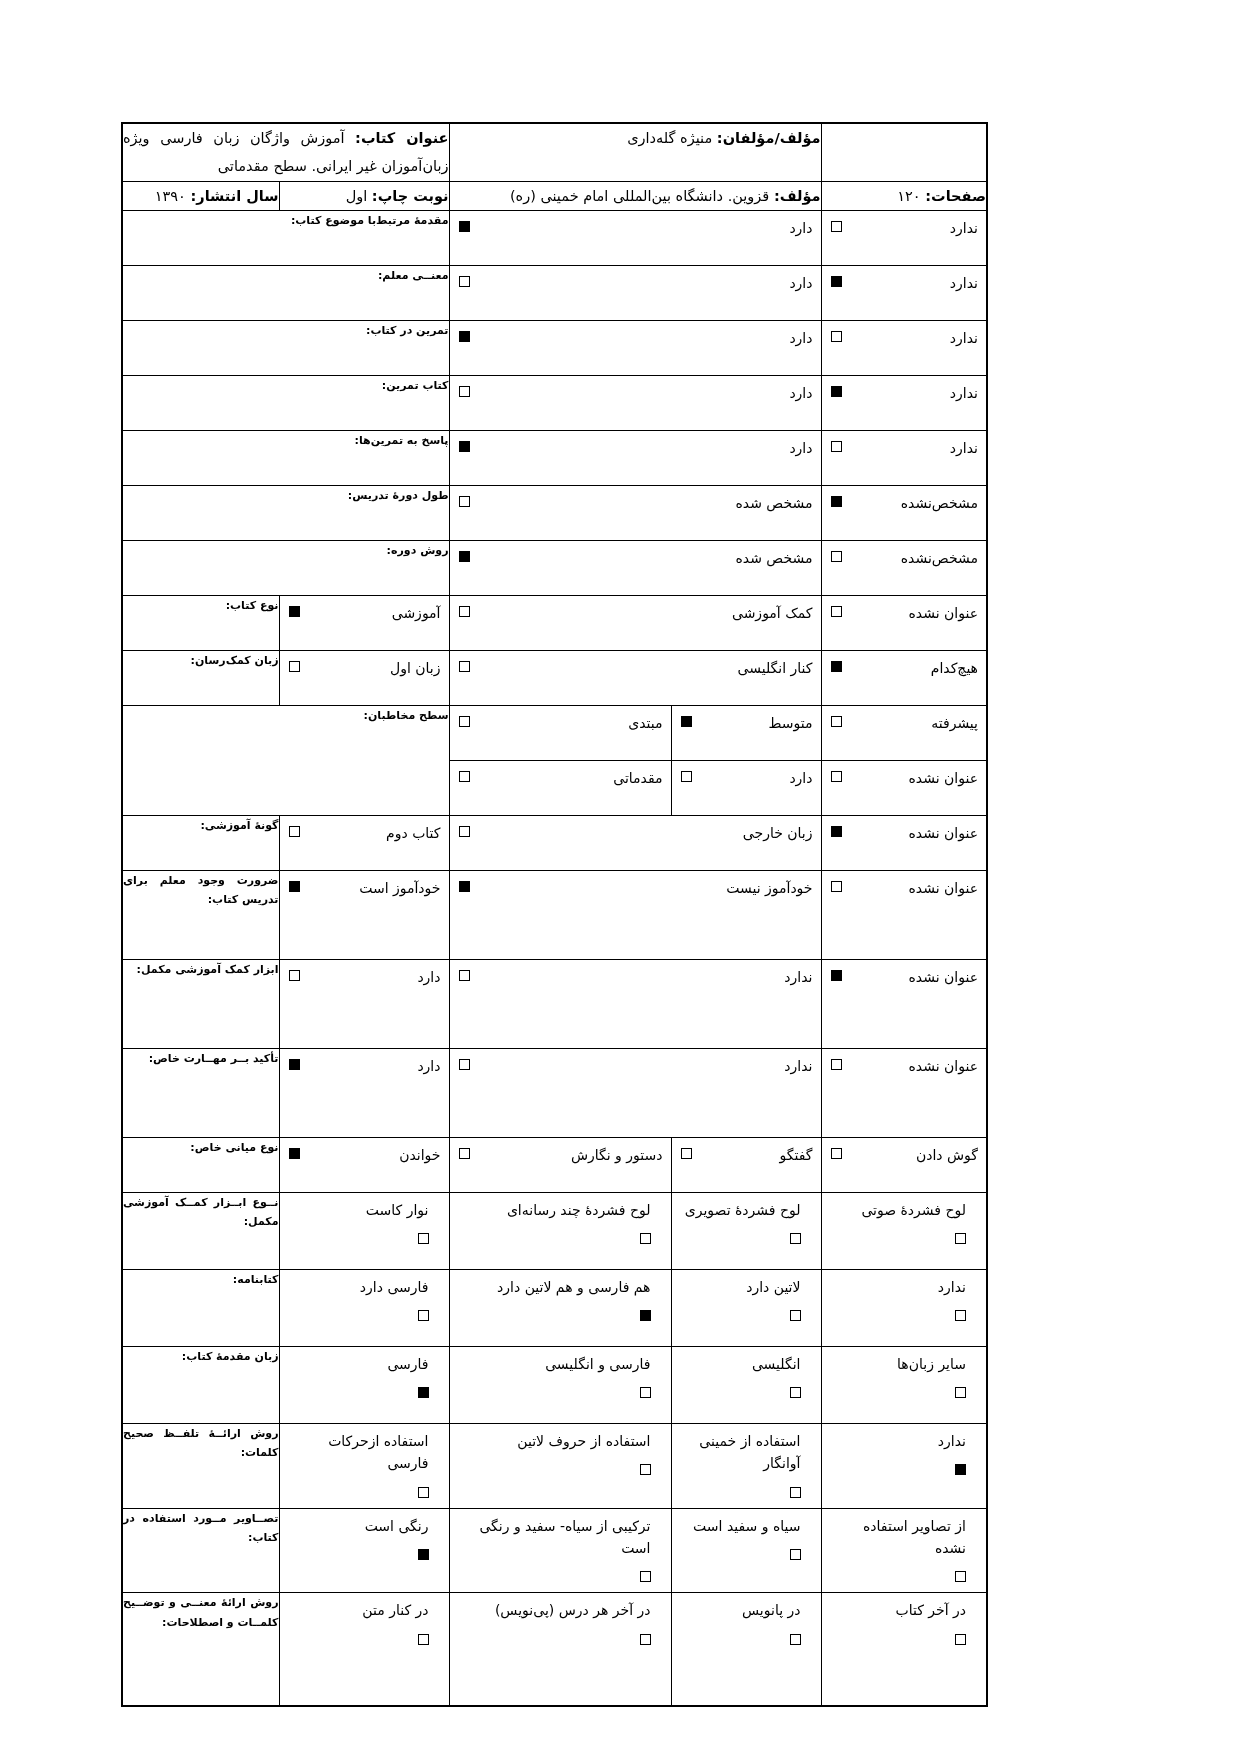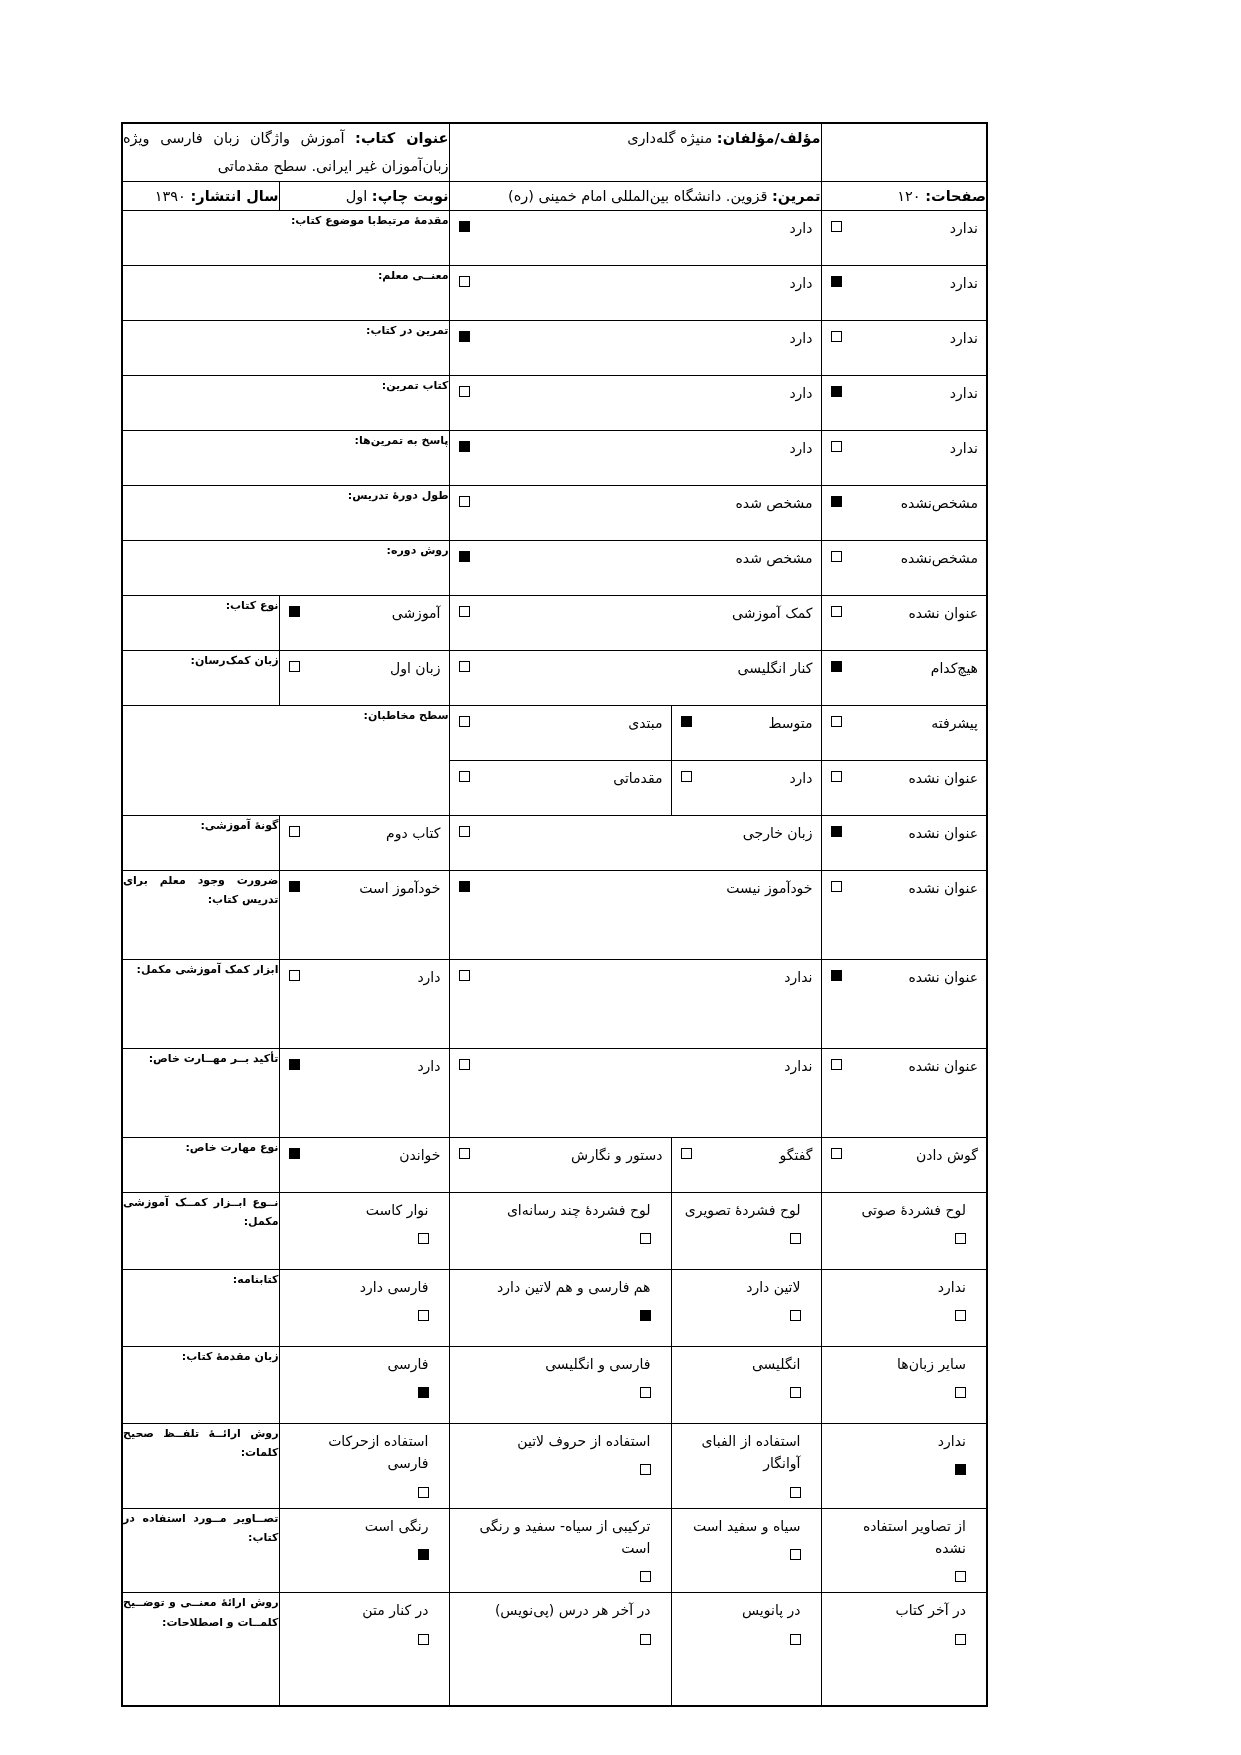--- a/index.html
+++ b/index.html
@@ -136,21 +136,21 @@
             <span class="val">آموزش واژگان زبان فارسی ویژه زبان‌آموزان غیر ایرانی. سطح مقدماتی</span>
           </td>
         </tr>
 
         <tr>
           <td class="cell-head">
             <b>صفحات:</b>
             <span class="val">۱۲۰</span>
           </td>
           <td class="cell-head" colspan="2">
-            <b>تمرین:</b>
+            <b>مؤلف:</b>
             <span class="val">قزوین. دانشگاه بین‌المللی امام خمینی (ره)</span>
           </td>
           <td class="cell-head">
             <b>نوبت چاپ:</b>
             <span class="val">اول</span>
           </td>
           <td class="cell-head">
             <b>سال انتشار:</b>
             <span class="val">۱۳۹۰</span>
           </td>
@@ -446,21 +446,21 @@
                 <span class="box"></span>
                 <span class="txt">دستور و نگارش</span>
               </div>
             </td>
             <td>
               <div class="opt">
                 <span class="box checked"></span>
                 <span class="txt">خواندن</span>
               </div>
             </td>
-            <td class="cell-label">نوع مهارت خاص:</td>
+            <td class="cell-label">نوع میانی خاص:</td>
           </tr>
           <tr>
             <td>
               <div class="opt stacked">
                 <span class="txt">لوح فشردهٔ صوتی</span>
                 <span class="box"></span>
               </div>
             </td>
             <td>
               <div class="opt stacked">
@@ -538,21 +538,21 @@
           </tr>
           <tr>
             <td>
               <div class="opt stacked">
                 <span class="txt">ندارد</span>
                 <span class="box checked"></span>
               </div>
             </td>
             <td>
               <div class="opt stacked">
-                <span class="txt">استفاده از الفبای آوانگار</span>
+                <span class="txt">استفاده از خمینی آوانگار</span>
                 <span class="box"></span>
               </div>
             </td>
             <td>
               <div class="opt stacked">
                 <span class="txt">استفاده از حروف لاتین</span>
                 <span class="box"></span>
               </div>
             </td>
             <td>

